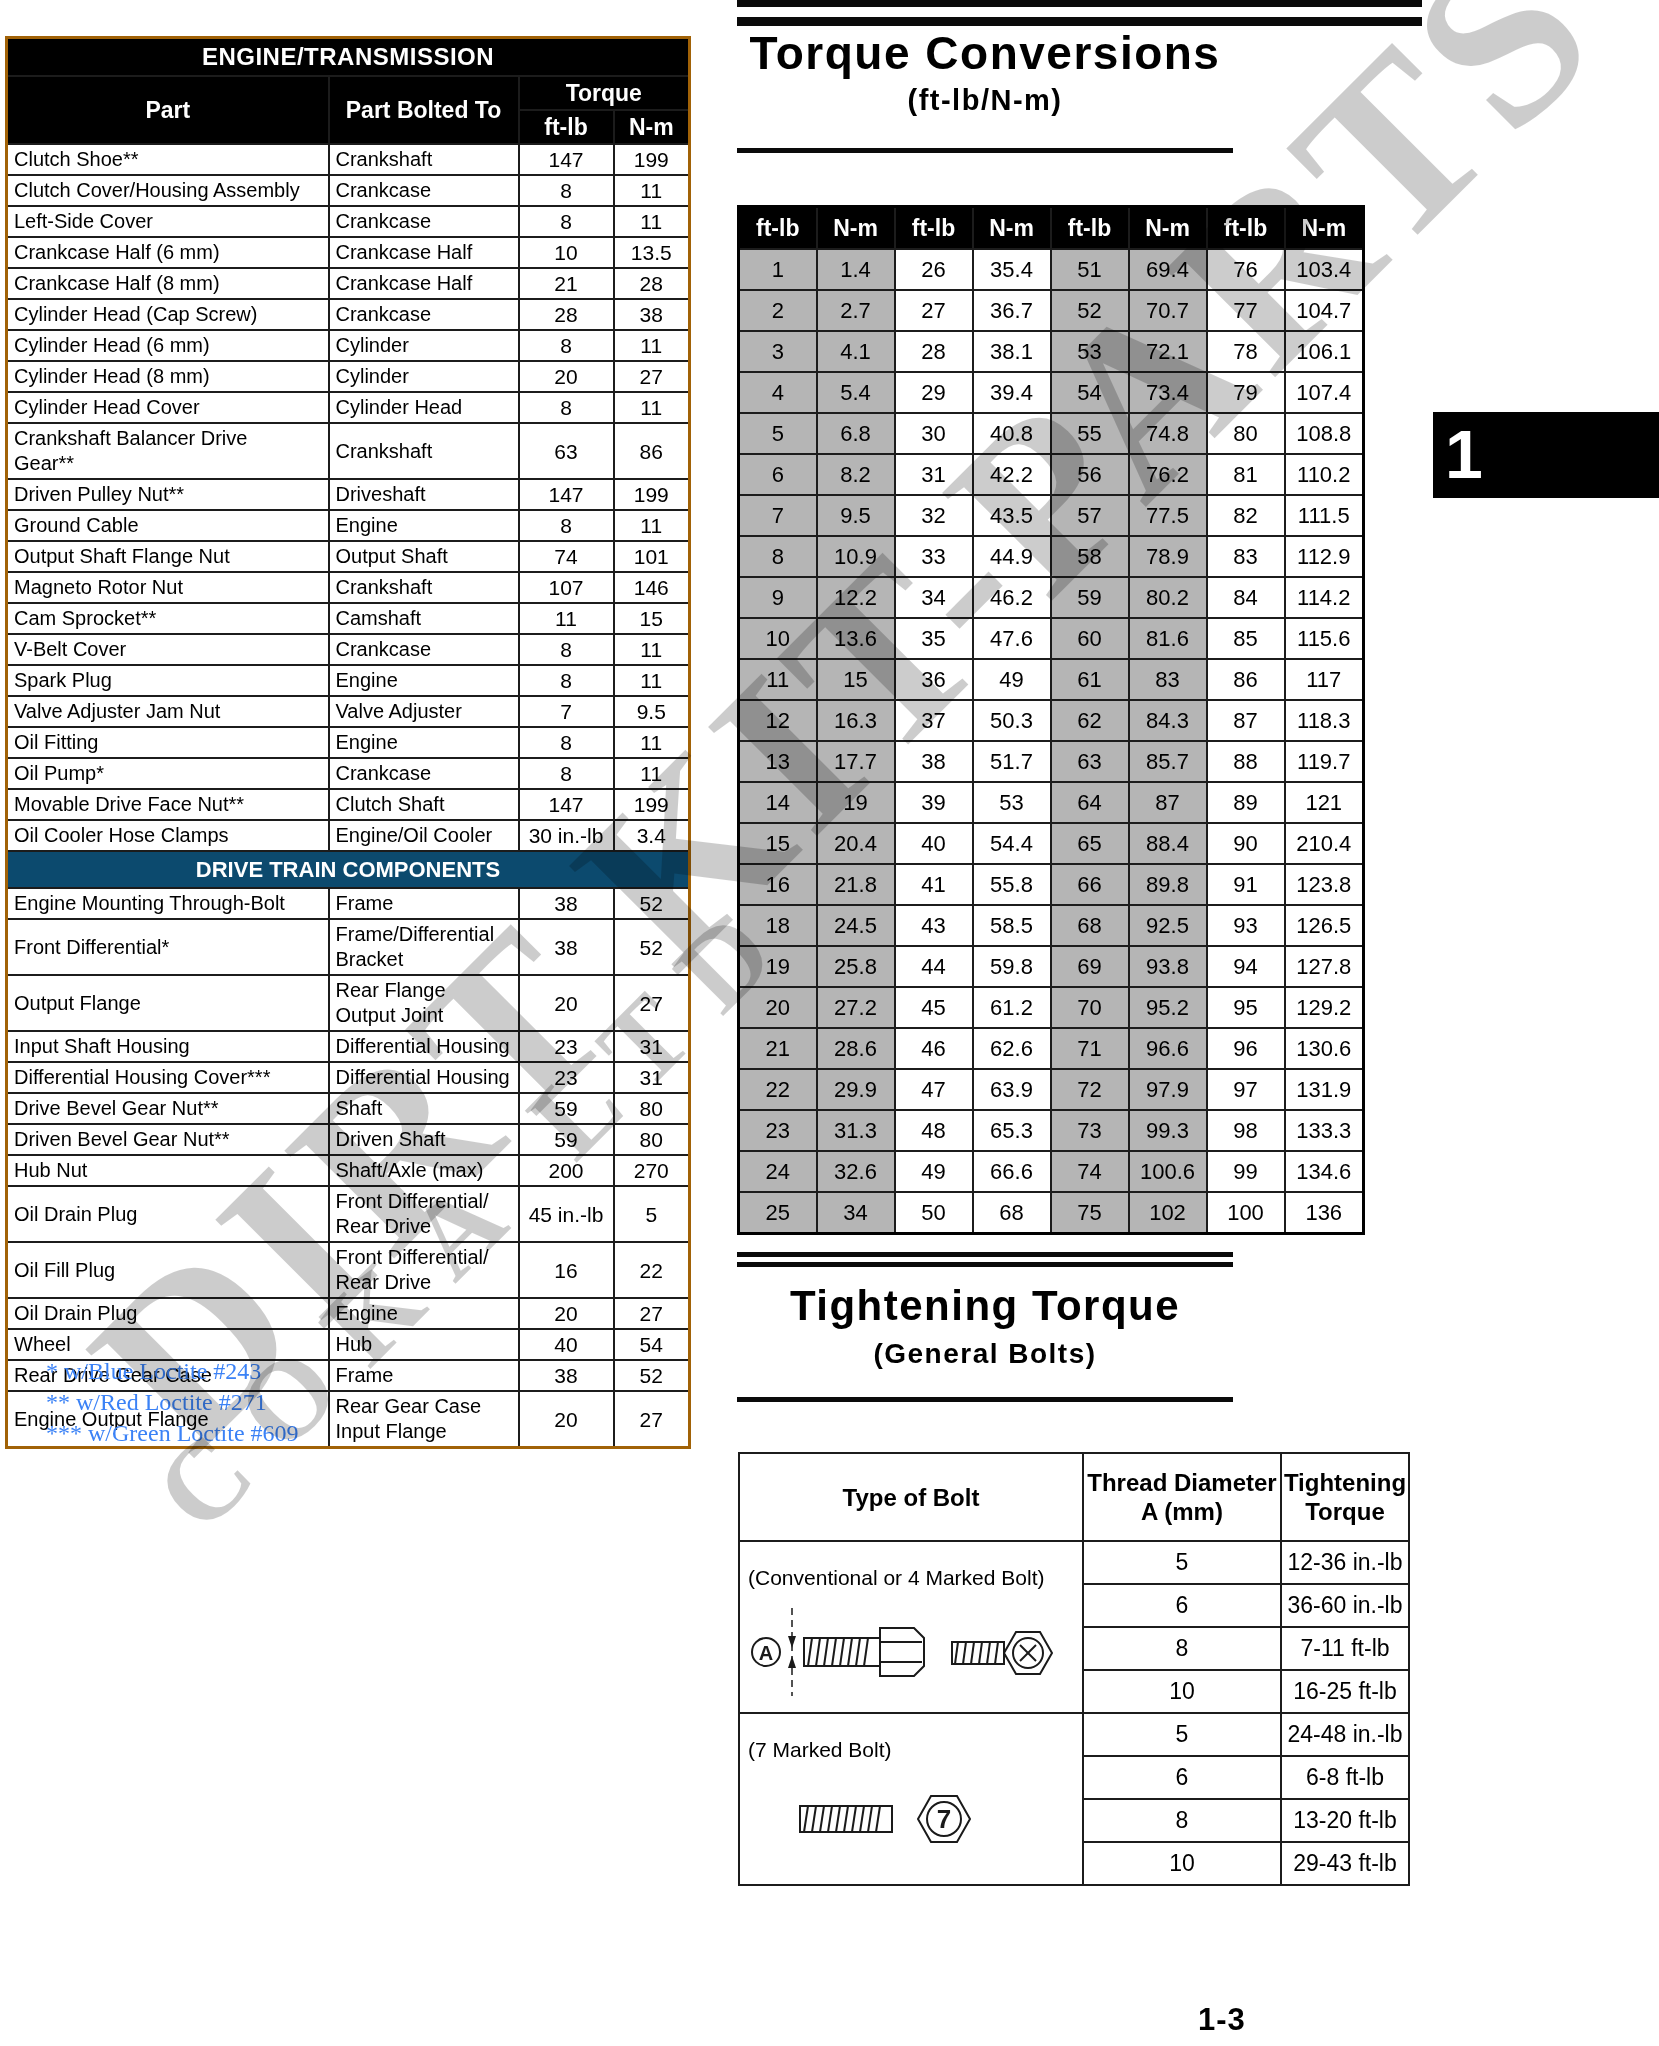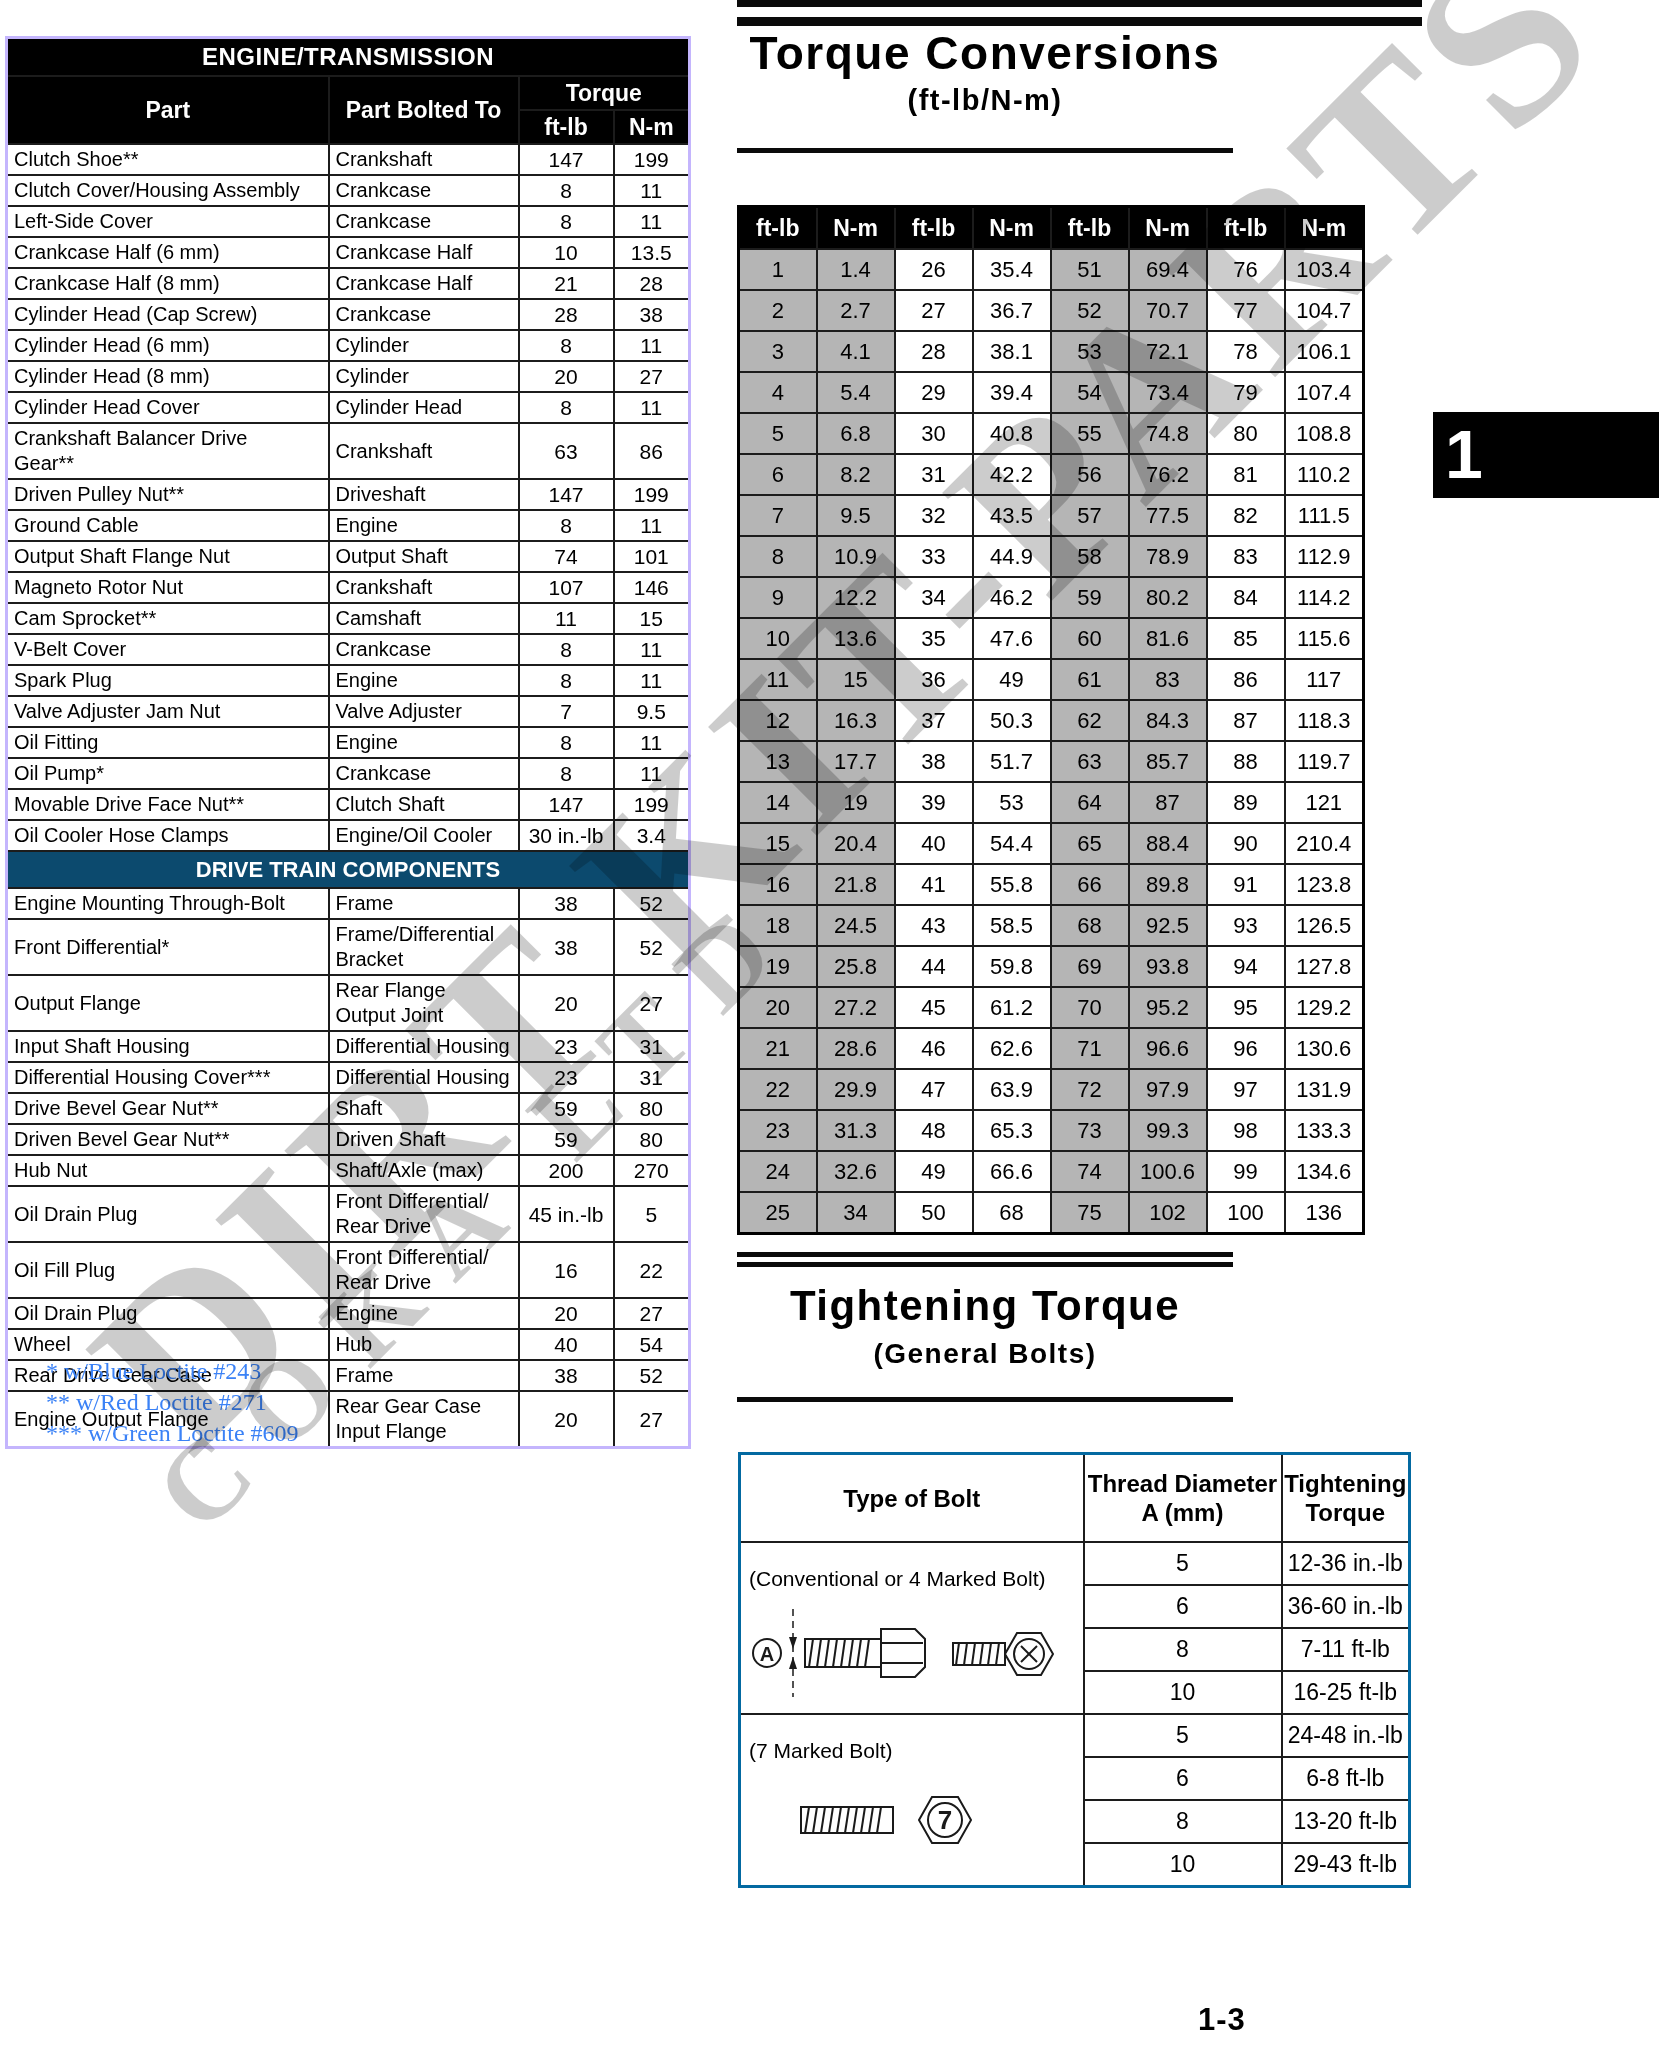--- a/index.html
+++ b/index.html
@@ -5,21 +5,21 @@
   html,body { margin:0; padding:0; background:#ffffff; }
   .page {
     position:relative; width:1659px; height:2046px; background:#ffffff;
     font-family:"Liberation Sans", sans-serif; color:#000; overflow:hidden;
   }
 
   
   #engine-table {
     position:absolute; left:5px; top:36px; width:683px;
     border-collapse:collapse; table-layout:fixed;
-    border:3px solid #c4b5fd;
+    border:3px solid #a16207;
   }
   #engine-table th, #engine-table td { border:2px solid #1c1c1c; }
   #engine-table .tbl-title {
     background:#000; color:#fff; font-size:24px; font-weight:bold;
     text-align:center; height:34px; letter-spacing:0.5px;
   }
   #engine-table .hdr {
     background:#000; color:#fff; font-size:23px; font-weight:bold; text-align:center;
   }
   #engine-table .torque-h { height:30px; }
@@ -62,21 +62,21 @@
   #conv-table th, #conv-table td { border:2px solid #1c1c1c; text-align:center; }
   #conv-table th {
     background:#000; color:#fff; font-size:23px; font-weight:bold; height:38px;
   }
   #conv-table td { font-size:22px; height:37px; background:#fff; }
   #conv-table td.shaded { background:#b5b5b5; }
 
   
   #tight-table {
     position:absolute; left:738px; top:1452px; width:670px;
-    border-collapse:collapse; table-layout:fixed; border:3px solid #0369a1;
+    border-collapse:collapse; table-layout:fixed; border:1px solid #0369a1;
   }
   #tight-table th, #tight-table td { border:2px solid #1c1c1c; }
   #tight-table th {
     background:#fff; color:#000; font-size:24px; font-weight:bold;
     text-align:center; height:84px; white-space:pre-line; line-height:29px;
   }
   #tight-table td.diameter-cell, #tight-table td.torque-cell {
     text-align:center; font-size:23px; height:39px; background:#fff;
   }
   #tight-table td.bolt-type-cell { vertical-align:top; padding:0; background:#fff; }

